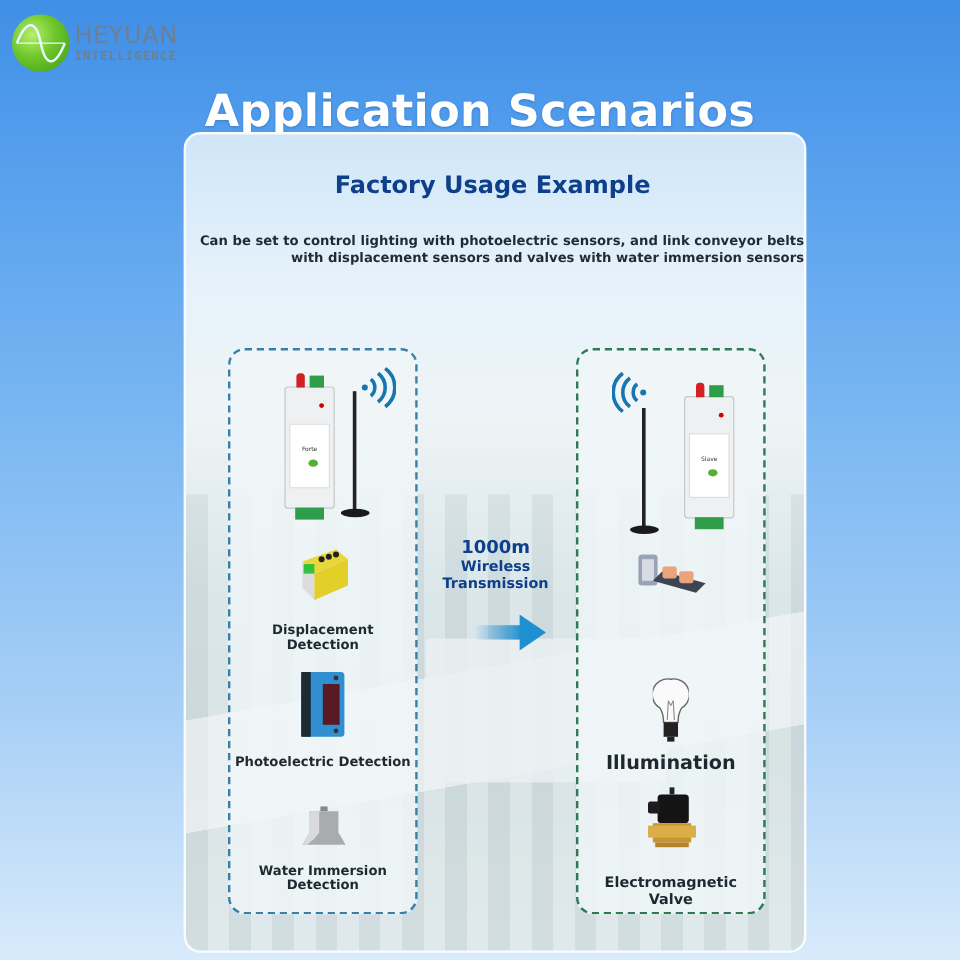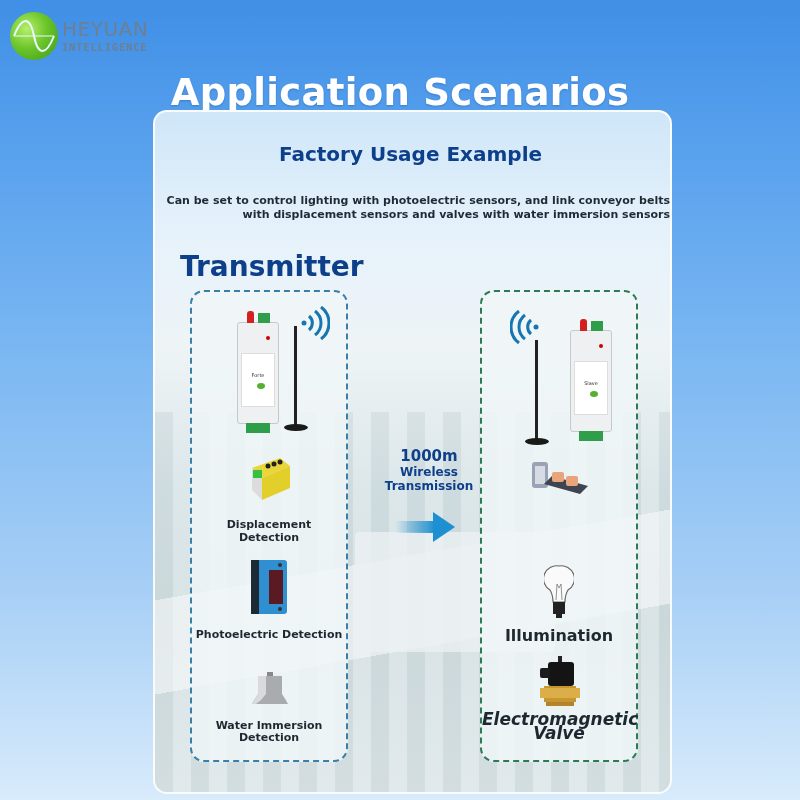--- a/index.html
+++ b/index.html
@@ -37,21 +37,21 @@
   .device .face .g{position:absolute;left:15px;top:29px;width:8px;height:6px;border-radius:50%;background:#55b030;}
   .device .redant{position:absolute;top:-12px;left:9px;width:7px;height:12px;background:#d32020;border-radius:3px 3px 0 0;}
   .device .termtop{position:absolute;top:-10px;left:20px;width:12px;height:10px;background:#2e9e4b;}
   .device .termbot{position:absolute;bottom:-10px;left:8px;width:24px;height:10px;background:#2e9e4b;}
   .device .led{position:absolute;left:28px;top:13px;width:4px;height:4px;border-radius:50%;background:#c00;}
   .antenna{position:absolute;width:3px;background:#222;}
   .antenna-base{position:absolute;width:24px;height:7px;border-radius:50%;background:#1a1a1a;}
   .wifi{position:absolute;}
   .item-label{position:absolute;left:0;right:0;text-align:center;color:#1e2830;font-weight:bold;}
   .ico{position:absolute;}
-  .middle{position:absolute;left:212px;top:335px;width:92px;text-align:center;color:#0d3f8a;font-weight:bold;margin-left:16px;}
+  .middle{position:absolute;left:212px;top:335px;width:92px;text-align:center;color:#0d3f8a;font-weight:bold;}
   .middle .m1{font-size:15px;}
   .middle .m2{font-size:12px;line-height:14px;}
   .arrow{position:absolute;left:240px;top:400px;}
 </style>
 </head>
 <body>
 
 <div class="logo">
   <div class="logo-ball">
     <svg width="48" height="48" viewBox="0 0 48 48">
@@ -70,21 +70,20 @@
 <div class="card">
   <div class="factory"></div>
   <div class="bldg"></div>
 
   <div class="sub-title">Factory Usage Example</div>
   <div class="desc">
     <div>Can be set to control lighting with photoelectric sensors, and link conveyor belts</div>
     <div>with displacement sensors and valves with water immersion sensors</div>
   </div>
 
-  <div class="tx-title">Transmitter</div>
 
   <div class="panel tx">
     <div class="device" style="left:45px;top:30px;">
       <div class="redant"></div>
         <div class="termtop"></div>
         <div class="led"></div>
       <div class="face">
           <div class="nm">Forte</div>
           <div class="g"></div>
         </div>
@@ -186,18 +185,18 @@
     <div class="item-label" style="top:334px;font-size:16px;">Illumination</div>
 
     <svg class="ico" style="left:56px;top:364px;" width="44" height="52" viewBox="0 0 44 52">
       <rect x="20" y="0" width="4" height="6" fill="#222"></rect>
       <rect x="10" y="6" width="26" height="24" rx="3" fill="#141414"></rect>
       <rect x="2" y="12" width="10" height="10" rx="2" fill="#1c1c1c"></rect>
       <rect x="6" y="30" width="32" height="16" fill="#c7962f"></rect>
       <rect x="2" y="32" width="40" height="10" fill="#dcae4a"></rect>
       <rect x="8" y="46" width="28" height="4" fill="#b58328"></rect>
     </svg>
-    <div class="item-label" style="top:420px;font-size:17px;line-height:14px;font-style:italic;">
+    <div class="item-label" style="top:436px;font-size:12px;line-height:14px;">
       <div>Electromagnetic</div>
         <div>Valve</div>
     </div>
   </div>
 </div>
 
 </body></html>

